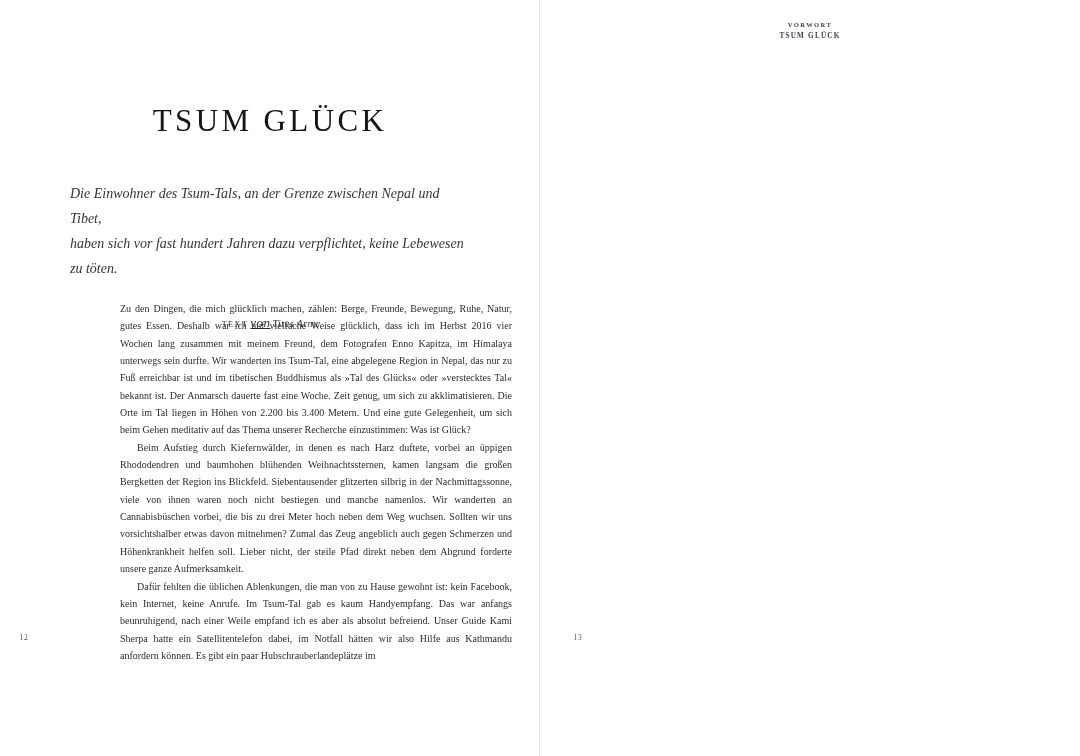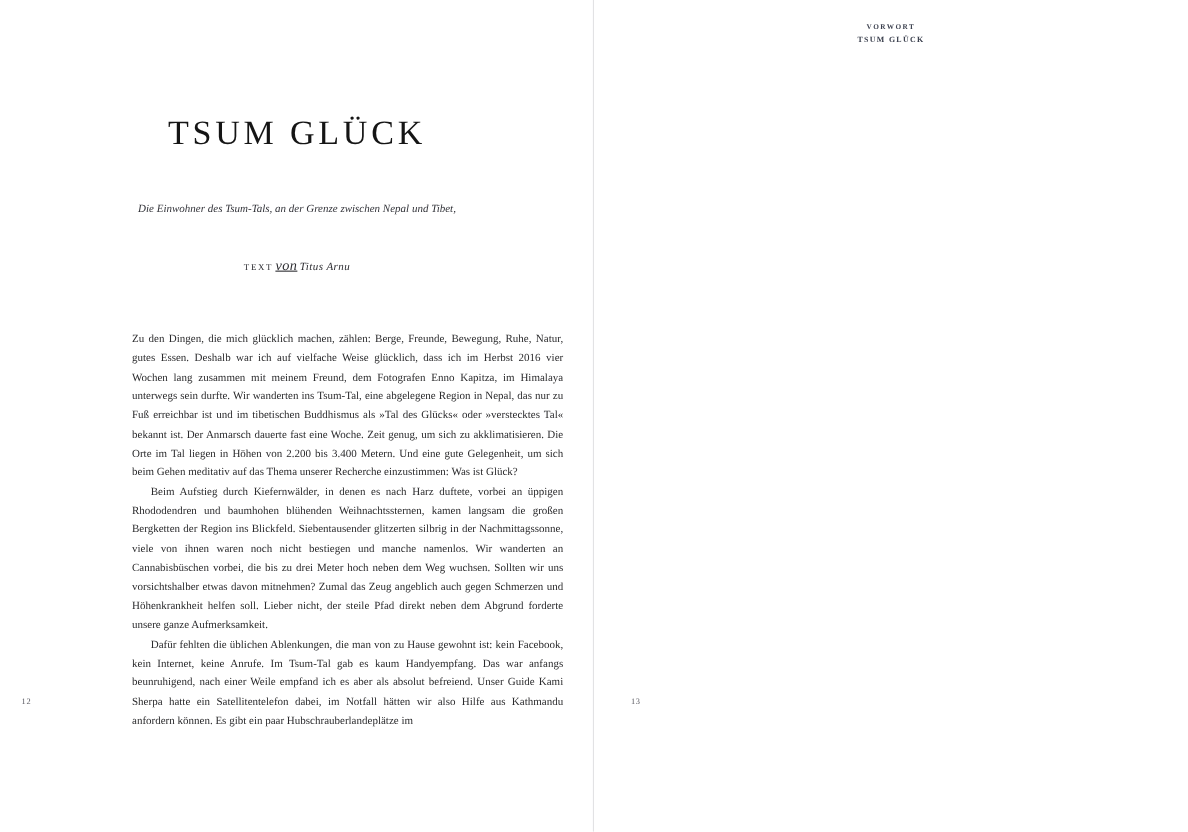--- a/index.html
+++ b/index.html
@@ -80,24 +80,24 @@
     color: #151515;
     font-weight: 400;
     margin: 0;
     line-height: 1.1;
     font-family: "Liberation Serif", "DejaVu Serif", serif;
   }
   .standfirst {
     margin: 44px auto 0 auto;
     width: 400px;
     font-style: italic;
-    font-size: 10px;
+    font-size: 14px;
     line-height: 1.78;
     color: #33343a;
-    text-align: center;
+    text-align: left;
   }
   .standfirst .sf-line {
     display: block;
   }
   .byline {
     margin-top: 33px;
     text-align: center;
     font-size: 8px;
     color: #2e2e33;
     letter-spacing: 0.2px;
@@ -166,20 +166,21 @@
 
   <div class="gutter-divider"></div>
 
   <div class="page page-left">
 
     <div class="title-block">
       <h1 class="article-title">TSUM GLÜCK</h1>
 
       <div class="standfirst">
         <span class="sf-line">Die Einwohner des Tsum-Tals, an der Grenze zwischen Nepal und Tibet,</span>
+        <span class="sf-line">haben sich vor fast hundert Jahren dazu verpflichtet, keine Lebewesen zu töten.</span>
       </div>
 
       <div class="byline">
         <span class="byline-label">TEXT</span><span class="byline-von">von</span> <span class="byline-author">Titus Arnu</span>
       </div>
     </div>
 
     <div class="column left-col">
       <p>Zu den Dingen, die mich glücklich machen, zählen: Berge, Freunde, Bewegung, Ruhe, Natur, gutes Essen. Deshalb war ich auf vielfache Weise glücklich, dass ich im Herbst 2016 vier Wochen lang zusammen mit meinem Freund, dem Fotografen Enno Kapitza, im Himalaya unterwegs sein durfte. Wir wanderten ins Tsum-Tal, eine abgelegene Region in Nepal, das nur zu Fuß erreichbar ist und im tibetischen Buddhismus als »Tal des Glücks« oder »verstecktes Tal« bekannt ist. Der Anmarsch dauerte fast eine Woche. Zeit genug, um sich zu akklimatisieren. Die Orte im Tal liegen in Höhen von 2.200 bis 3.400 Metern. Und eine gute Gelegenheit, um sich beim Gehen meditativ auf das Thema unserer Recherche einzustimmen: Was ist Glück?</p>
       <p>Beim Aufstieg durch Kiefernwälder, in denen es nach Harz duftete, vorbei an üppigen Rhododendren und baumhohen blühenden Weihnachtssternen, kamen langsam die großen Bergketten der Region ins Blickfeld. Siebentausender glitzerten silbrig in der Nachmittagssonne, viele von ihnen waren noch nicht bestiegen und manche namenlos. Wir wanderten an Cannabisbüschen vorbei, die bis zu drei Meter hoch neben dem Weg wuchsen. Sollten wir uns vorsichtshalber etwas davon mitnehmen? Zumal das Zeug angeblich auch gegen Schmerzen und Höhenkrankheit helfen soll. Lieber nicht, der steile Pfad direkt neben dem Abgrund forderte unsere ganze Aufmerksamkeit.</p>

